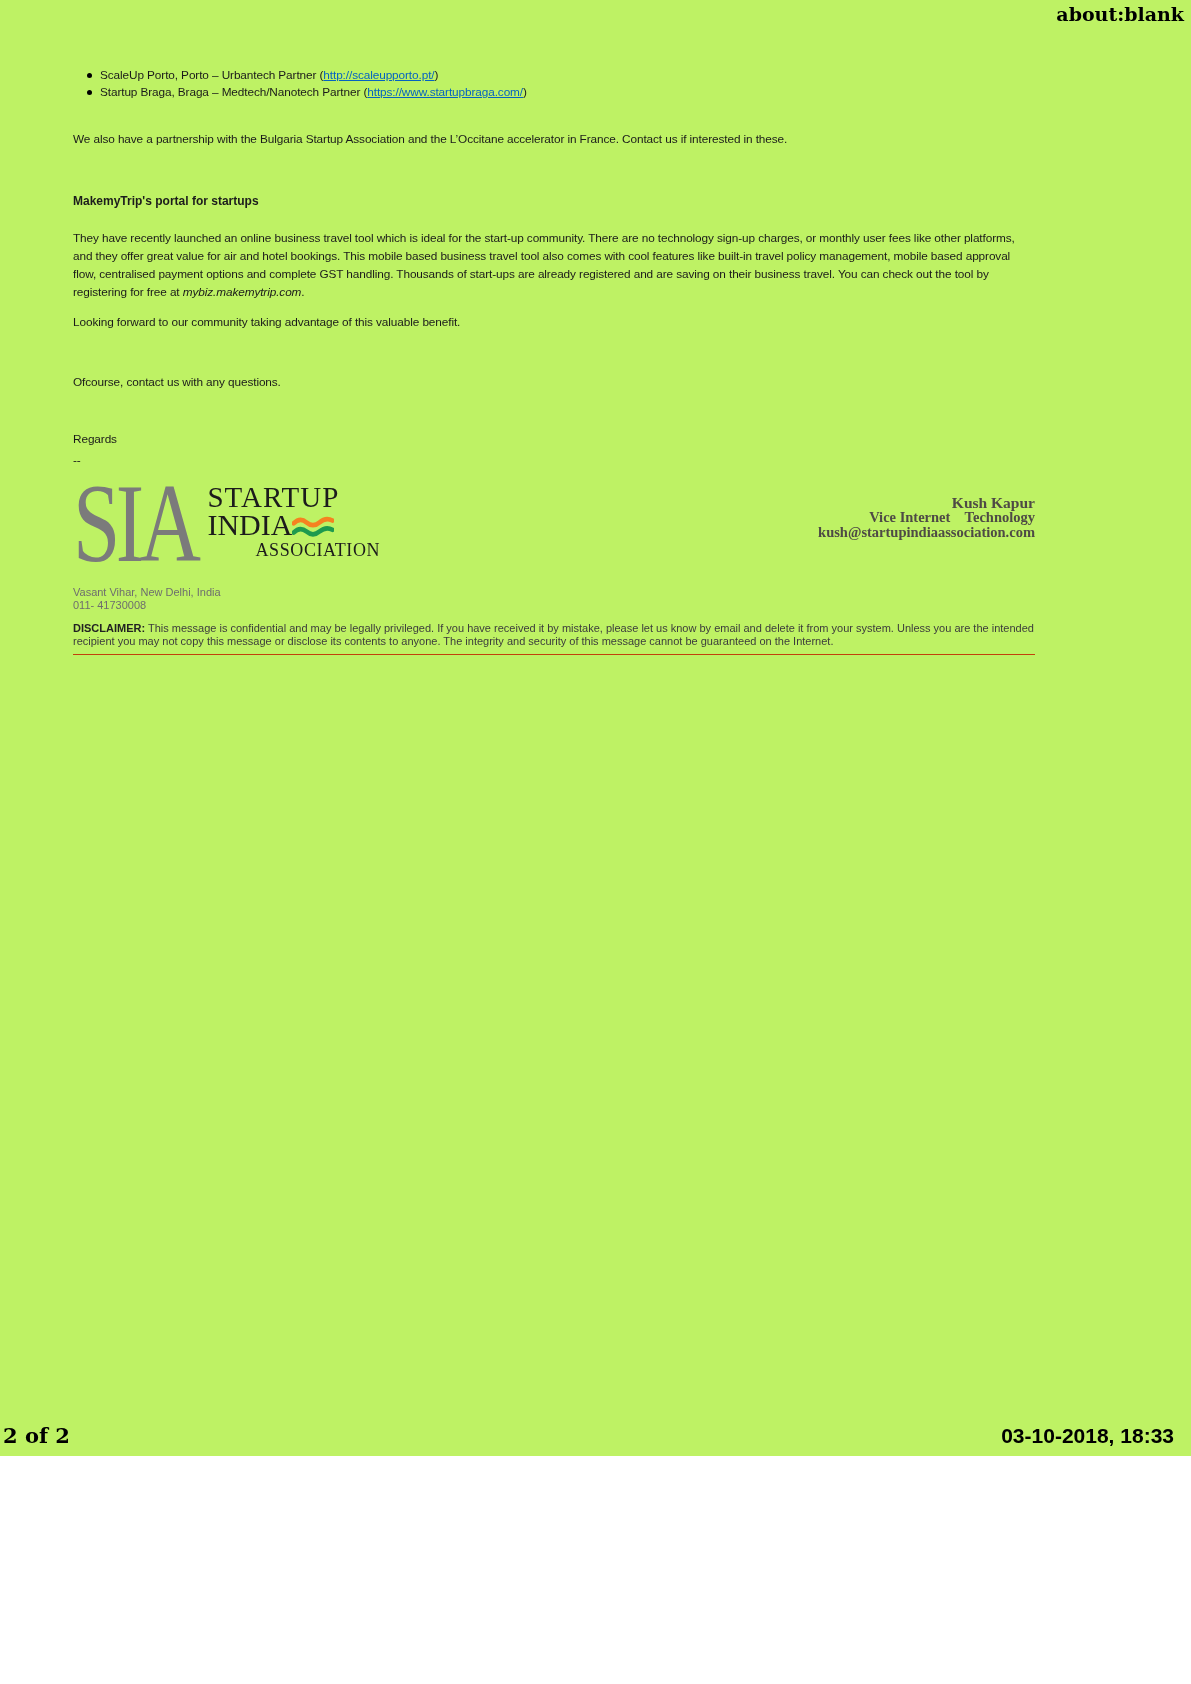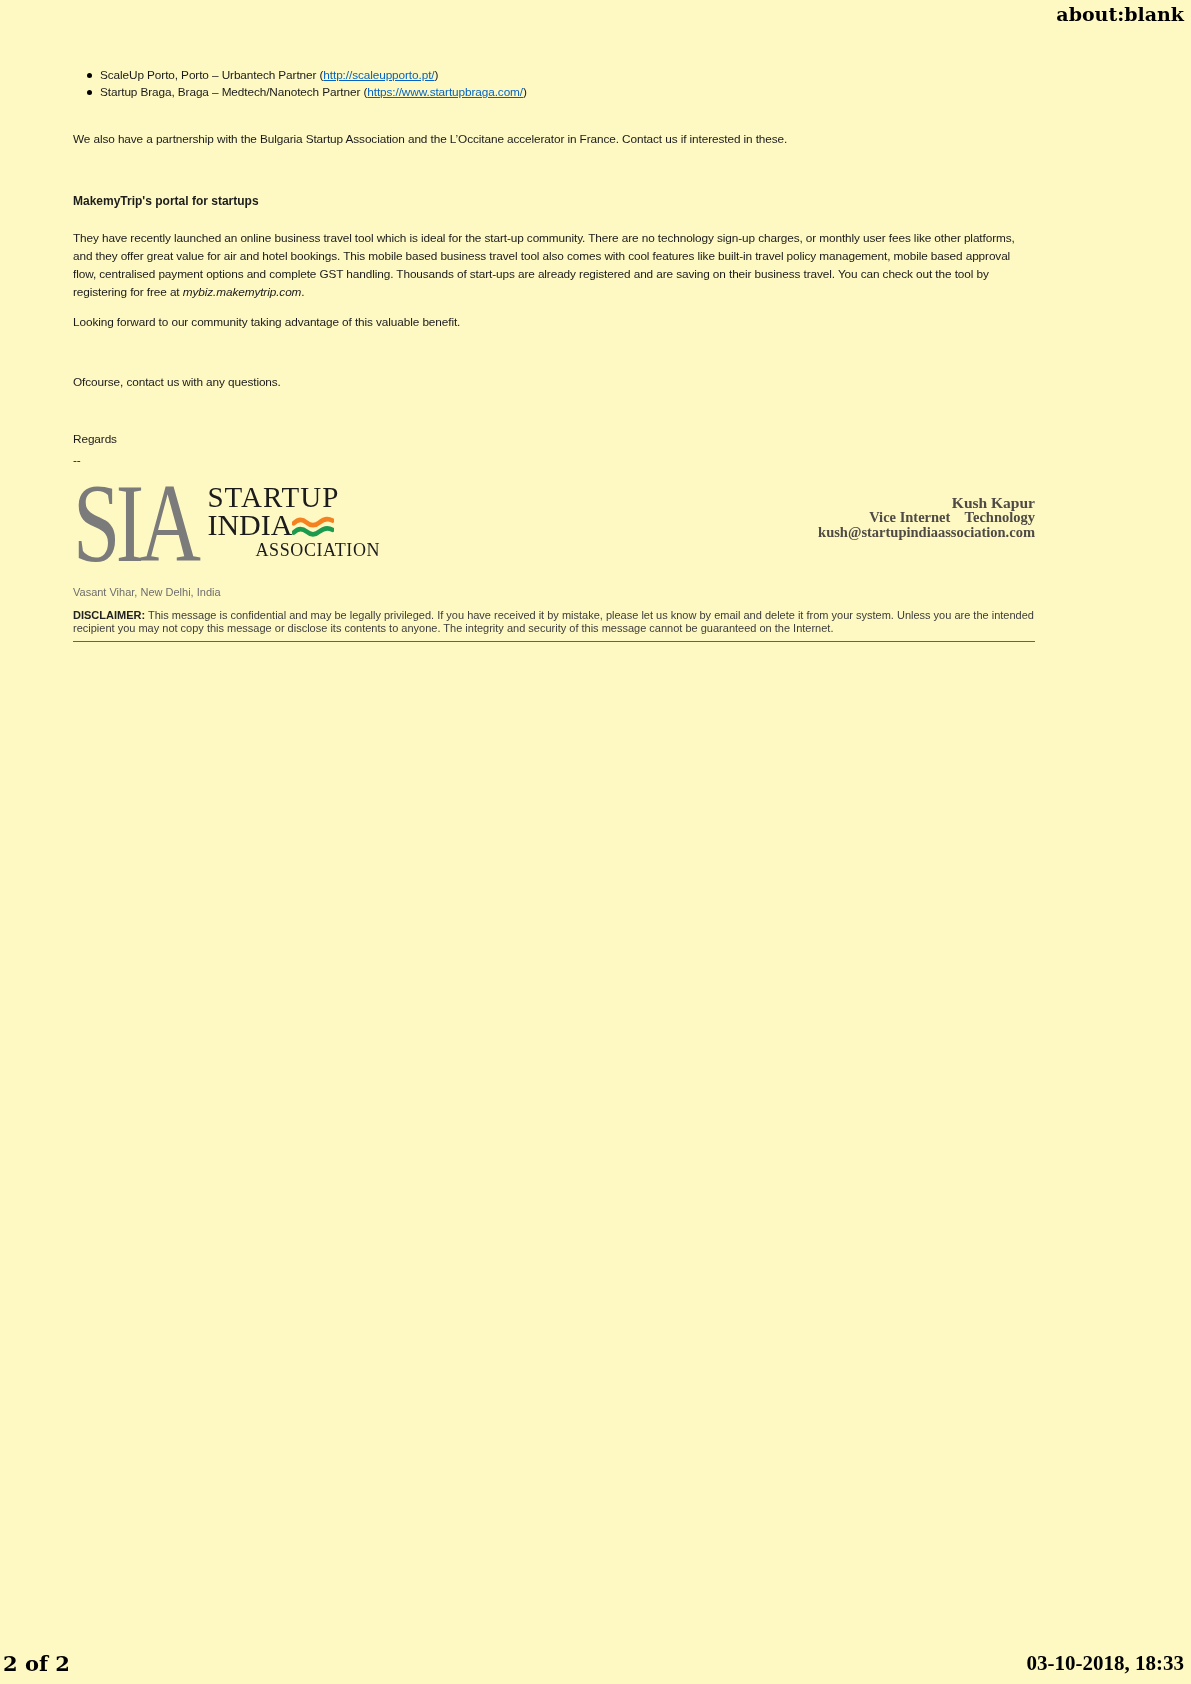--- a/index.html
+++ b/index.html
@@ -1,37 +1,37 @@
 <!DOCTYPE html>
 <html><head>
 <meta charset="utf-8">
 <style>
   * { margin:0; padding:0; box-sizing:border-box; }
   html,body { background:#ffffff; }
   .page {
     position:relative;
-    width:1191px; height:1684px;
+    width:1191px; height:1456px;
     margin:0 auto;
-    background:#fef9c3;
+    background:#bef264;
     font-family:"Liberation Sans", sans-serif;
     color:#1a1a1a;
     overflow:hidden;
   }
   
   .print-header {
     position:absolute; top:3px; right:7px;
     font-family:"DejaVu Serif", serif; font-weight:700; font-size:19px; color:#000;
   }
   .print-footer-left {
     position:absolute; left:3px; bottom:8px;
     font-family:"DejaVu Serif", serif; font-weight:700; font-size:21px; color:#000;
   }
   .print-footer-right {
-    position:absolute; right:7px; bottom:8px;
-    font-family:Liberation Serif, serif; font-weight:700; font-size:21px; color:#000;
+    position:absolute; right:17px; bottom:8px;
+    font-family:Liberation Sans, sans-serif; font-weight:700; font-size:21px; color:#000;
   }
   
   .content {
     position:absolute; left:73px; top:58px; width:962px;
     font-size:11.8px; letter-spacing:-0.1px; line-height:16.5px;
   }
   ul.bullets { list-style:none; margin-top:9px; padding-left:27px; }
   ul.bullets li { position:relative; line-height:17px; }
   .bullet-marker {
     position:absolute; left:-13px; top:6px;
@@ -127,20 +127,21 @@
       </div>
       <div class="contact">
         <div class="contact-name">Kush Kapur</div>
         <div class="contact-title">Vice Internet    Technology</div>
         <div class="contact-email">kush@startupindiaassociation.com</div>
       </div>
     </div>
 
     <div class="address">
       <div>Vasant Vihar, New Delhi, India</div>
+      <div>011- 41730008</div>
     </div>
 
     <div class="disclaimer">
       <span class="dlabel">DISCLAIMER:</span>
       <span>This message is confidential and may be legally privileged. If you have received it by mistake, please let us know by email and delete it from your system. Unless you are the intended recipient you may not copy this message or disclose its contents to anyone. The integrity and security of this message cannot be guaranteed on the Internet.</span>
     </div>
 
   </div>
 
   <div class="print-footer-left">2 of 2</div>

